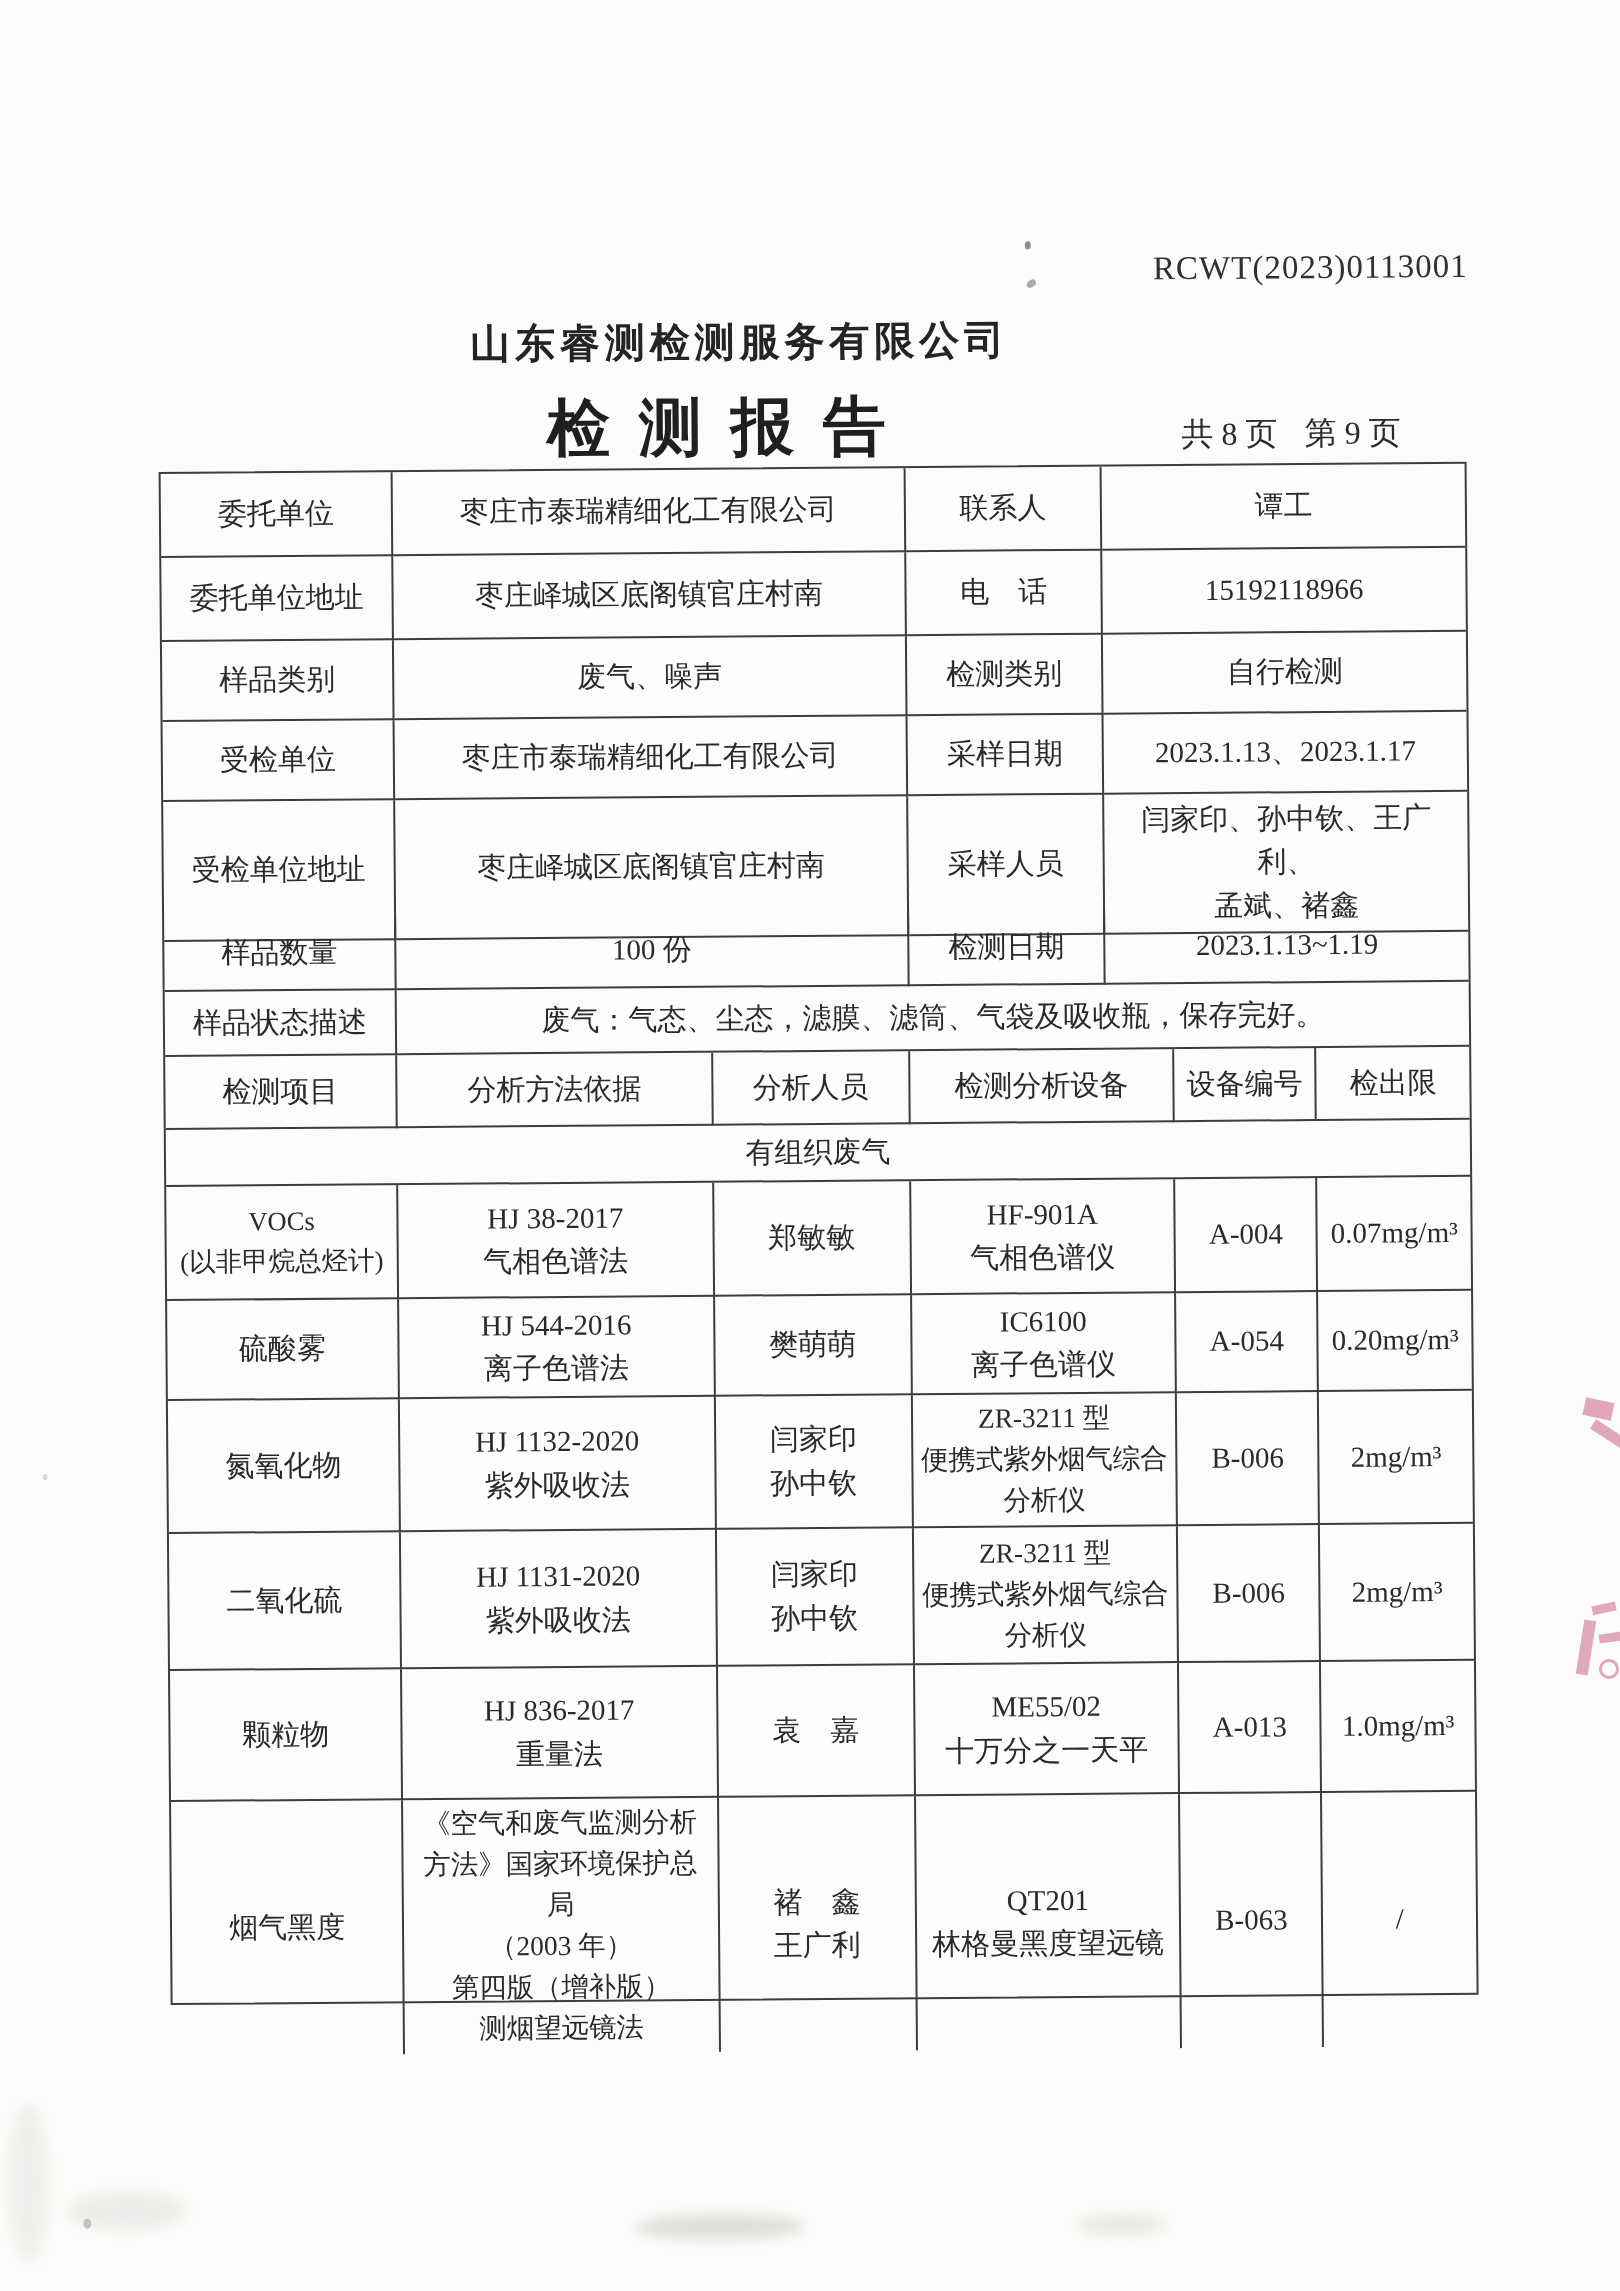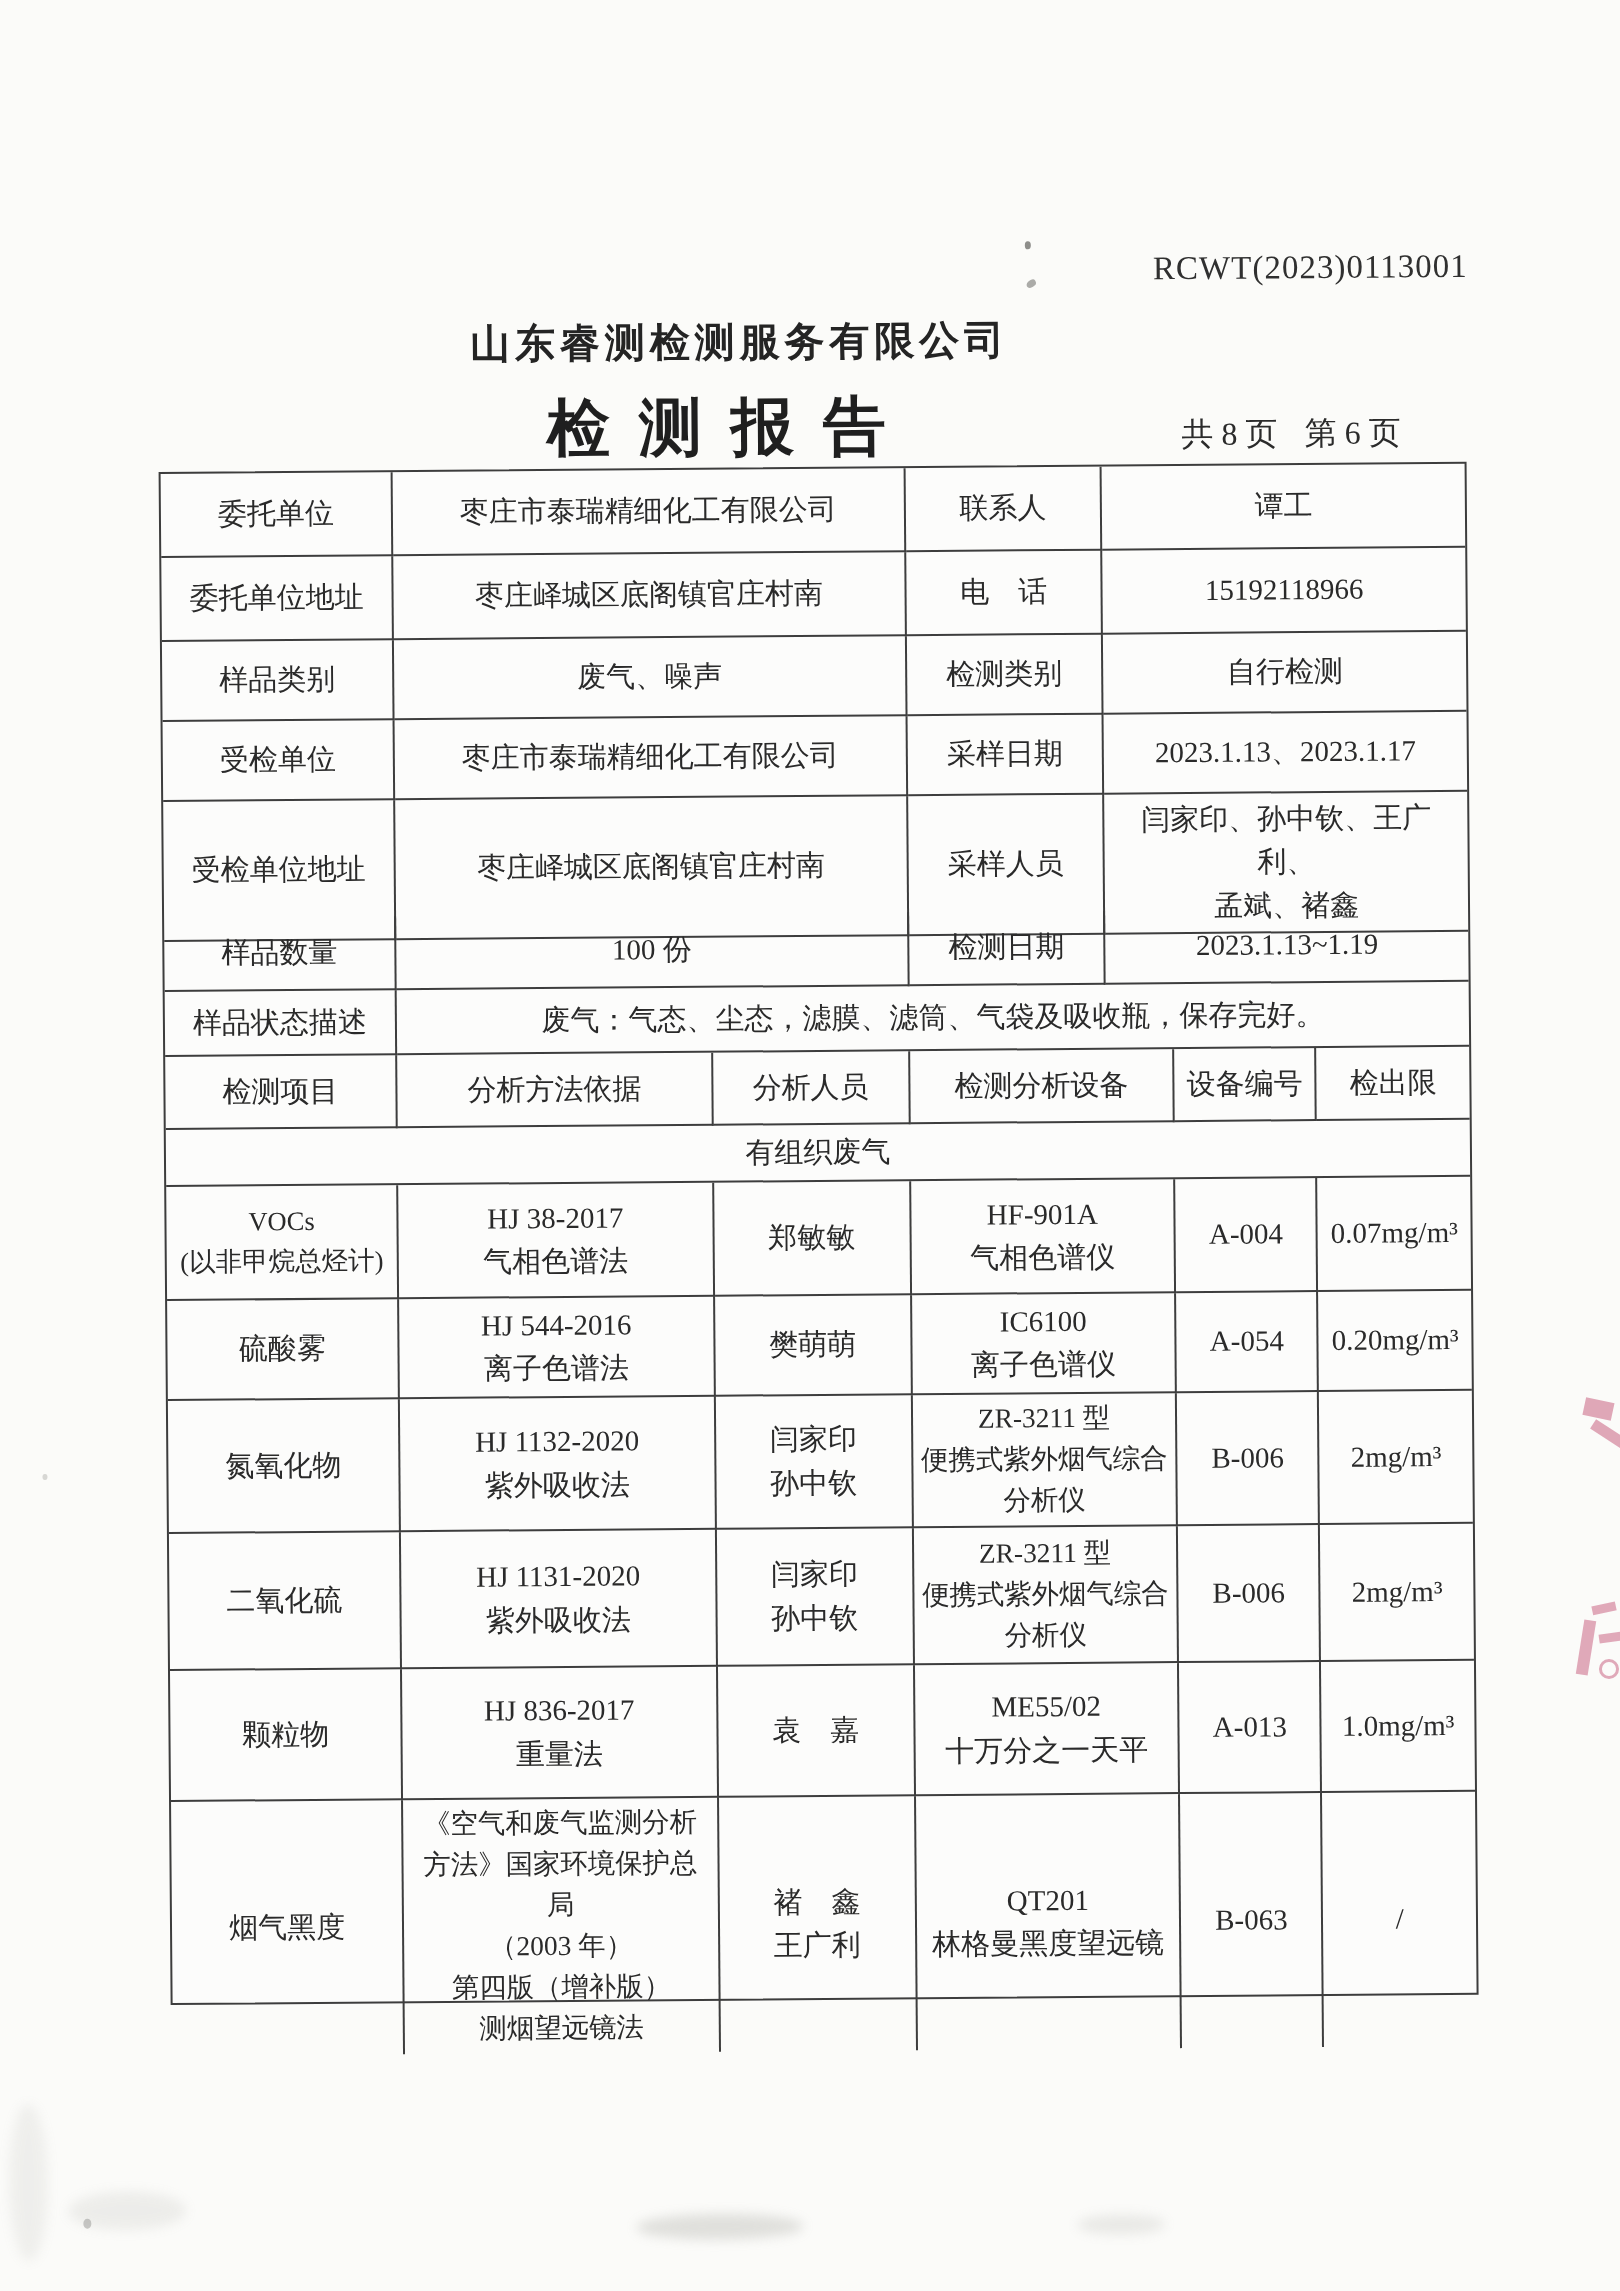--- a/index.html
+++ b/index.html
@@ -85,21 +85,21 @@
 </style>
 </head>
 <body>
 
 <div class="sheet">
 
   <div class="report-no">RCWT(2023)0113001</div>
   <div class="company">山东睿测检测服务有限公司</div>
   <div class="doc-title">检测报告</div>
   <div class="page-info">
-    <span>共 8 页</span><span>第 6 页</span>
+    <span>共 8 页</span><span>第 9 页</span>
   </div>
 
   <div class="tbl">
 
     <div class="row g4" style="height:84px">
       <div class="c">委托单位</div>
       <div class="c">枣庄市泰瑞精细化工有限公司</div>
       <div class="c">联系人</div>
       <div class="c">谭工</div>
     </div>

